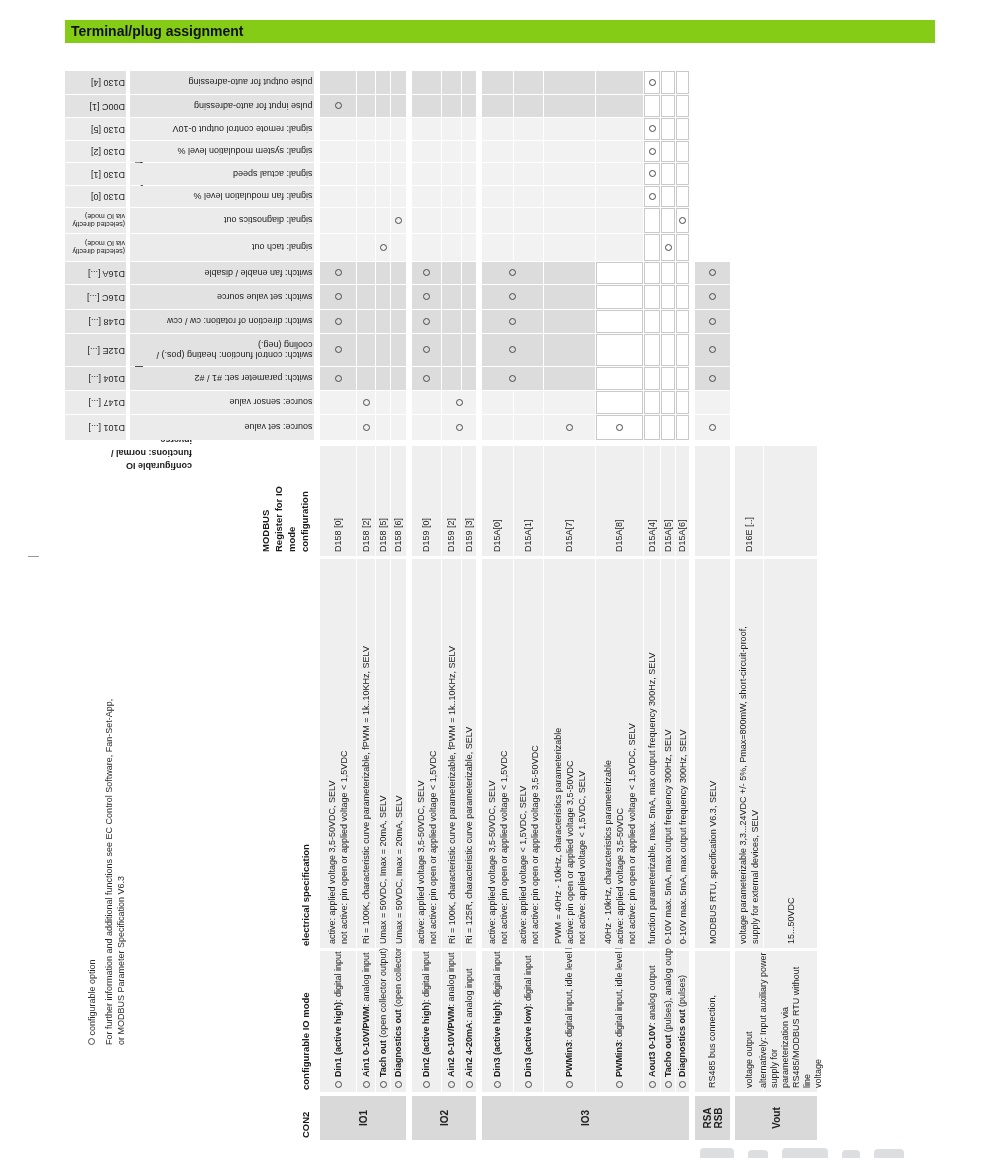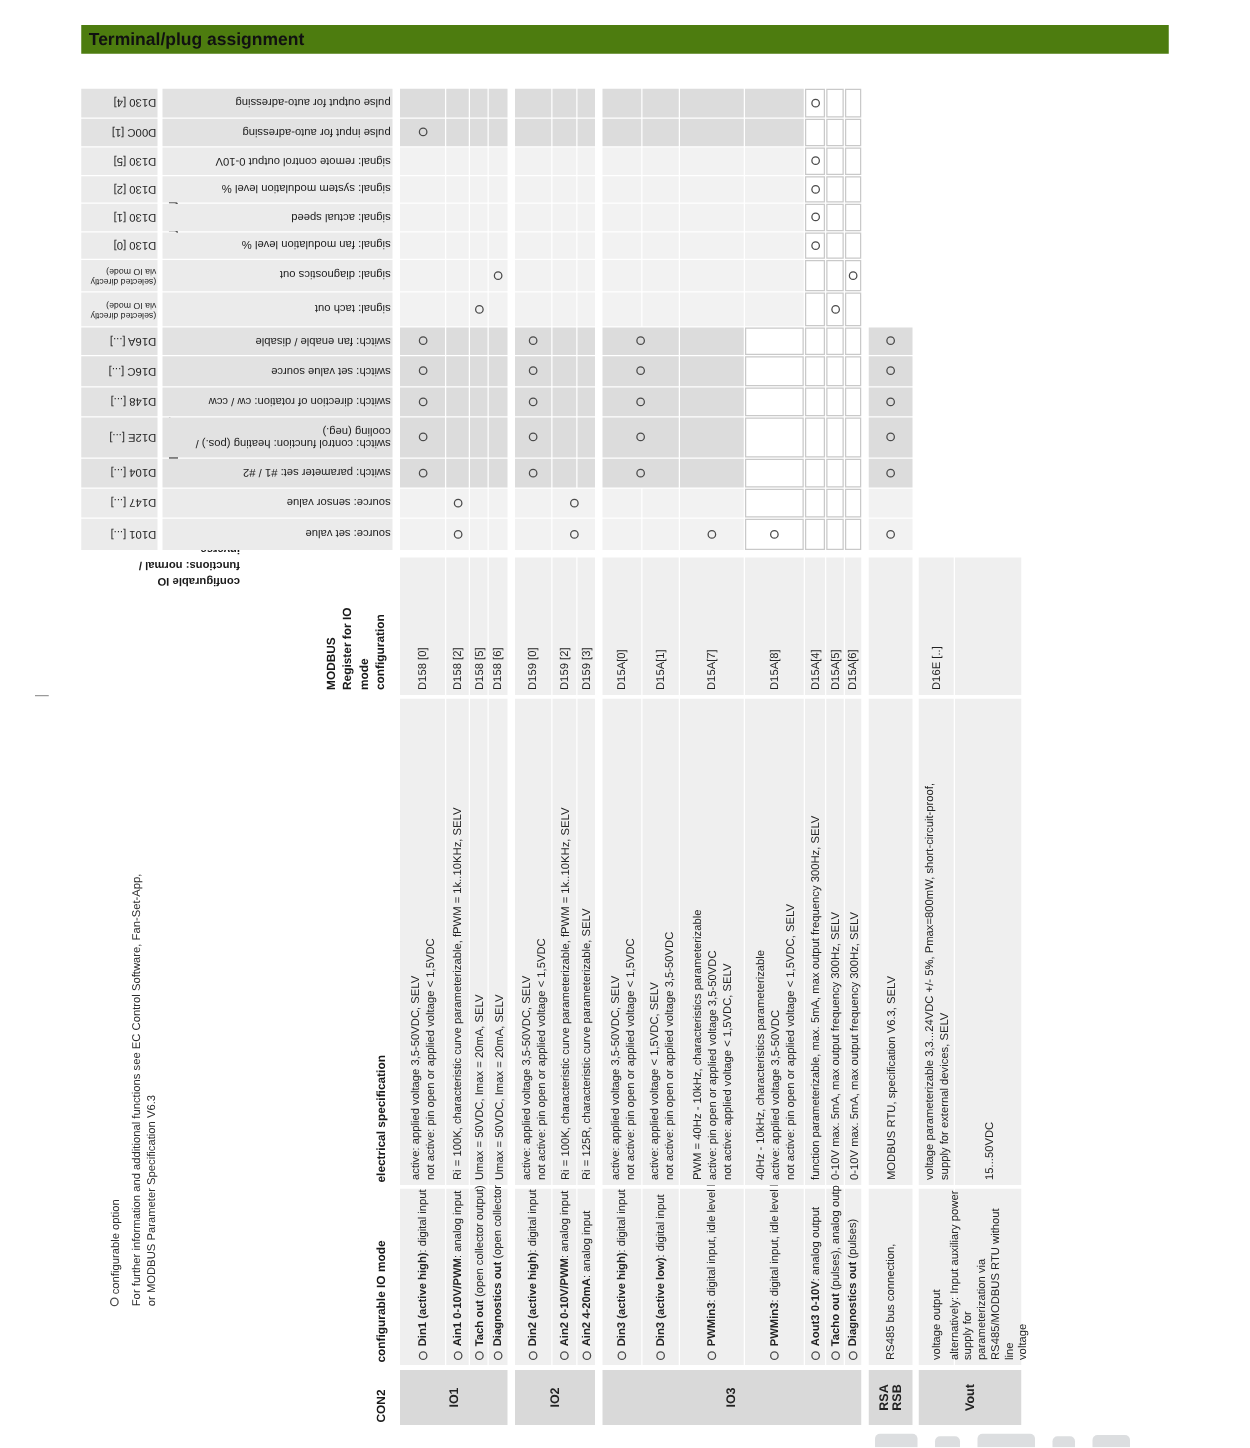--- a/index.html
+++ b/index.html
@@ -1,18 +1,18 @@
 <!DOCTYPE html>
 <html><head>
 <meta charset="utf-8">
 <style>
   html,body{margin:0;padding:0;background:#fff;}
   #page{position:relative;width:1000px;height:1158px;background:#fff;overflow:hidden;
         font-family:"Liberation Sans",sans-serif;}
-  #titlebar{position:absolute;left:65px;top:20px;width:870px;height:23px;background:#4d7c0f;}
+  #titlebar{position:absolute;left:65px;top:20px;width:870px;height:23px;background:#84cc16;}
   #titlebar .t{position:absolute;left:6px;top:3px;font-size:14px;font-weight:bold;color:#111;}
   #margin-mark{position:absolute;left:28px;top:556px;width:11px;height:1px;background:#9a9a9a;}
   #landscape{position:absolute;left:65px;top:60px;width:1080px;height:765px;
              transform:rotate(-90deg) translateX(-1080px);transform-origin:0 0;}
   .lcell{position:absolute;box-sizing:border-box;font-size:9px;color:#222;line-height:11px;}
   .bg-panel{background:#efefef;}
   .bg-group{background:#d9d9d9;}
   .bg-gdark{background:#dcdcdc;}
   .bg-glight{background:#f2f2f2;}
   .bg-ldark{background:#e2e2e2;}

